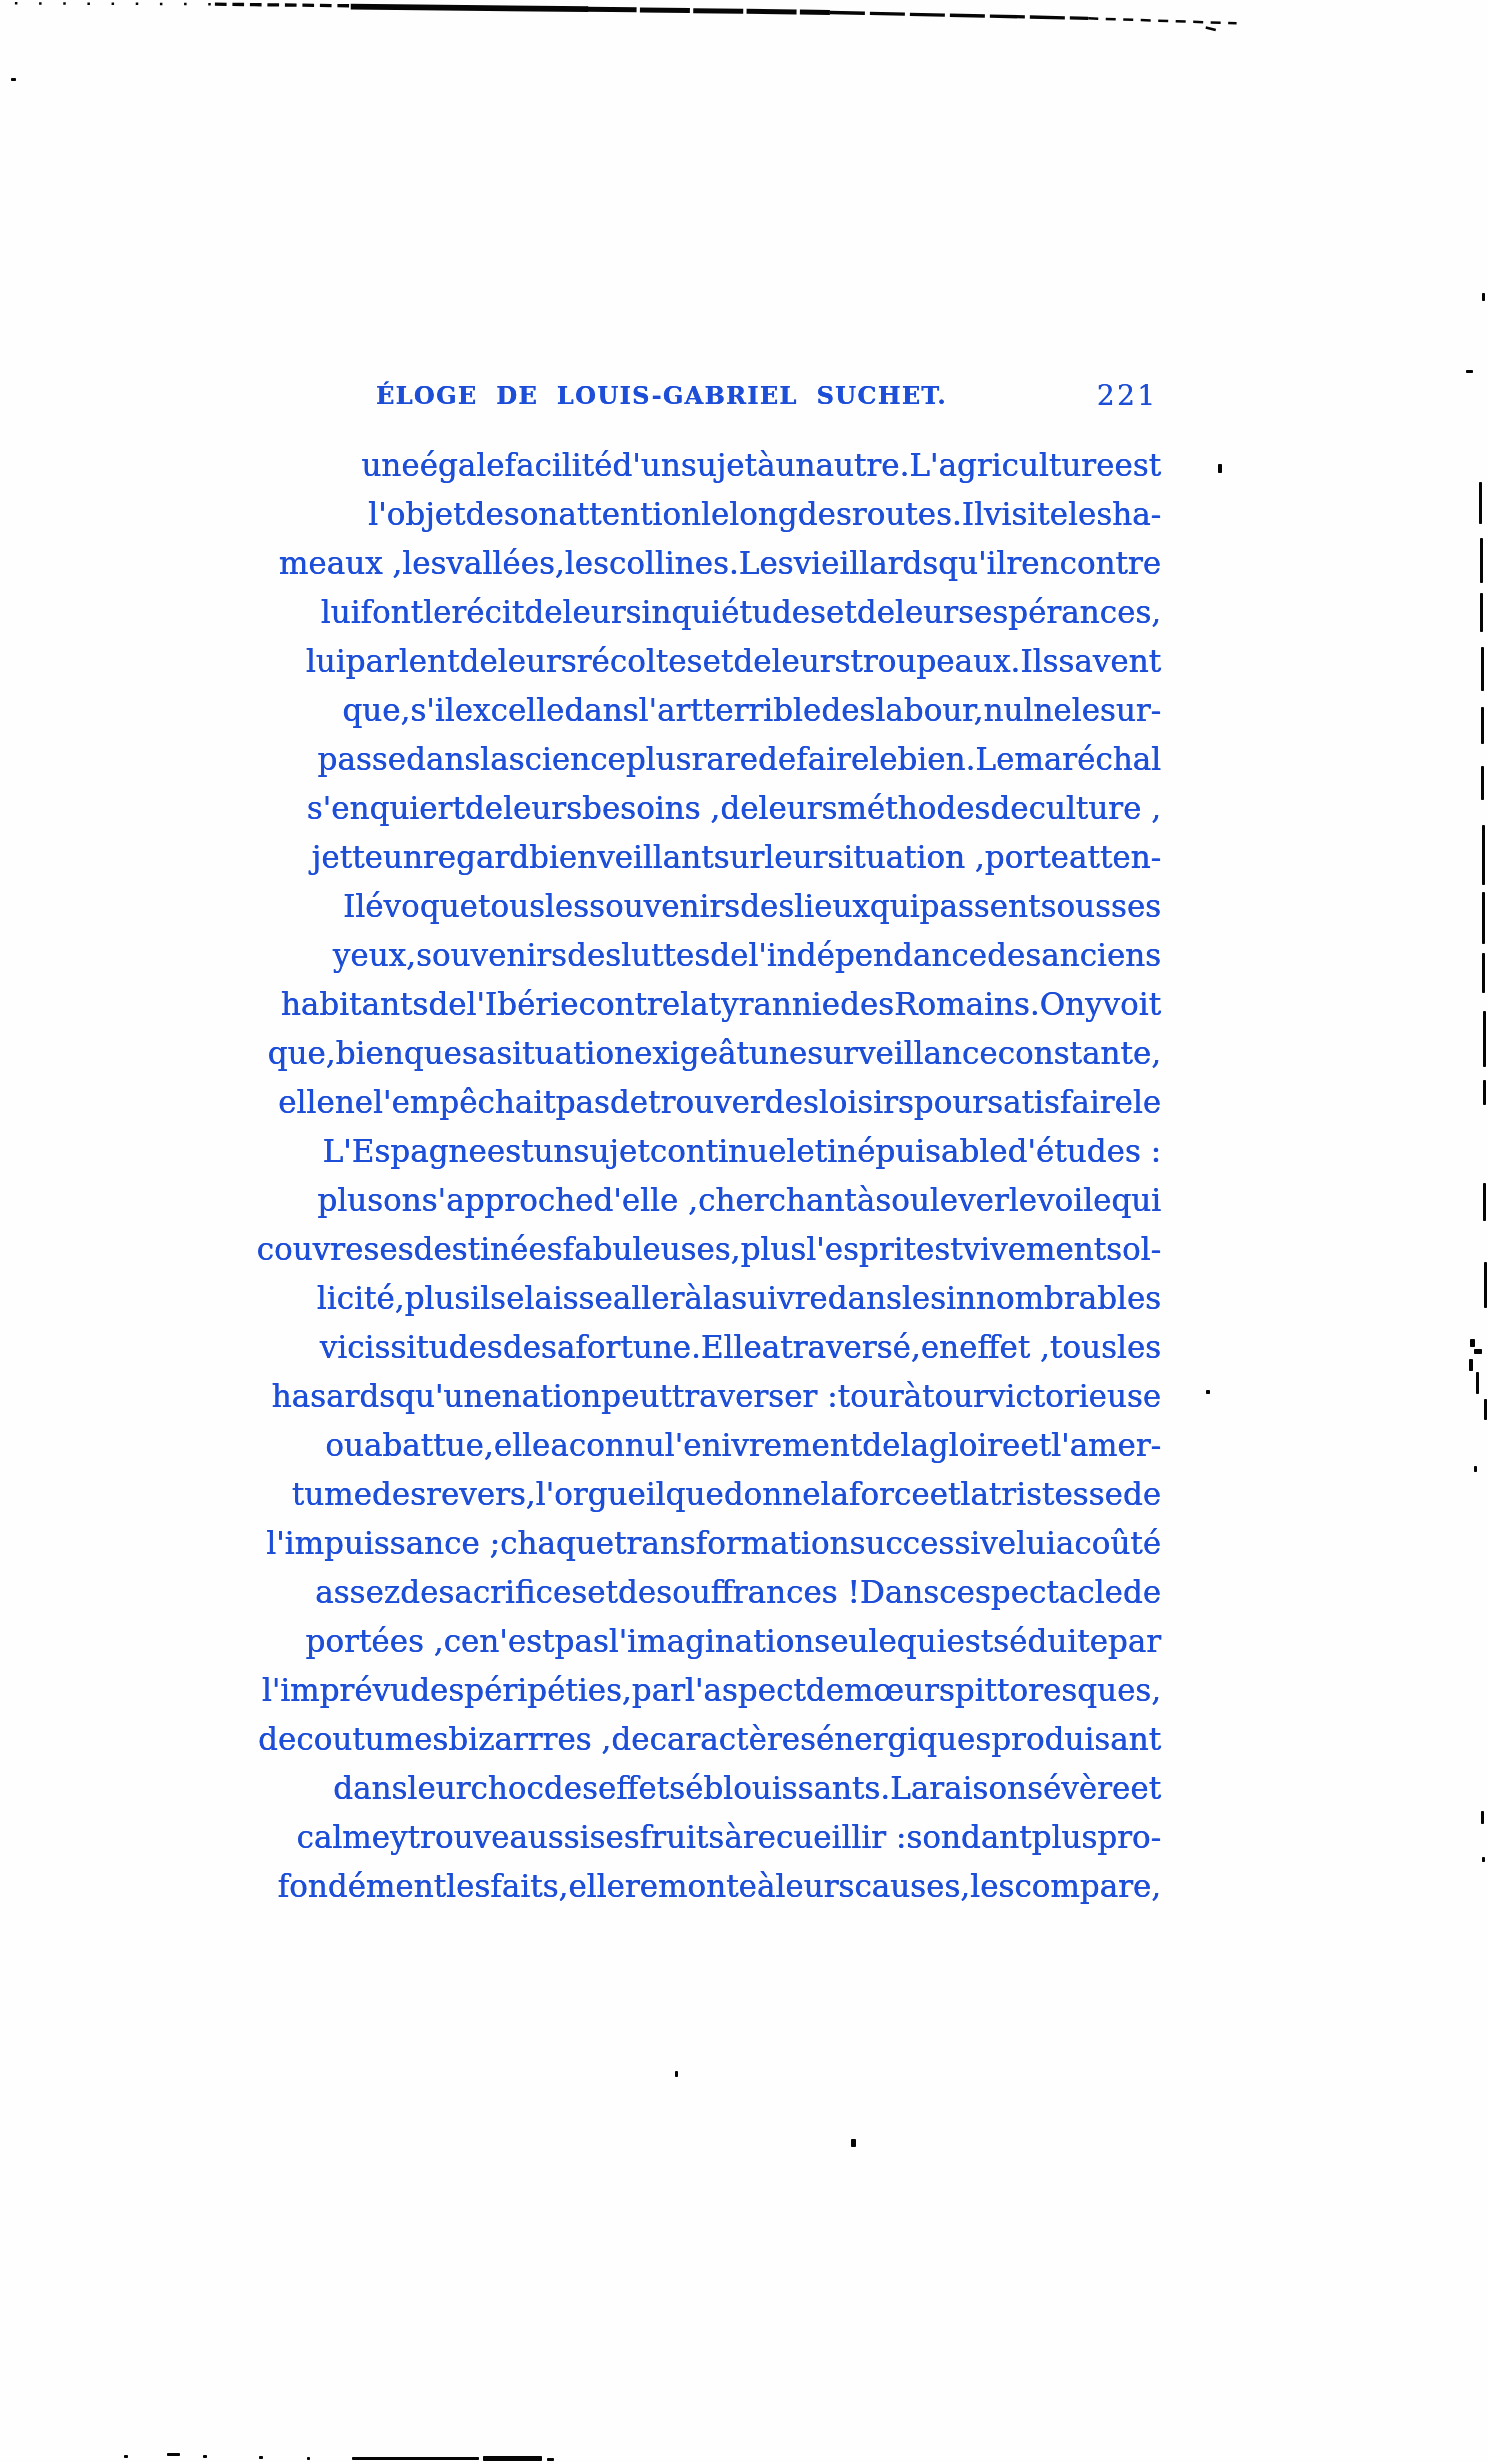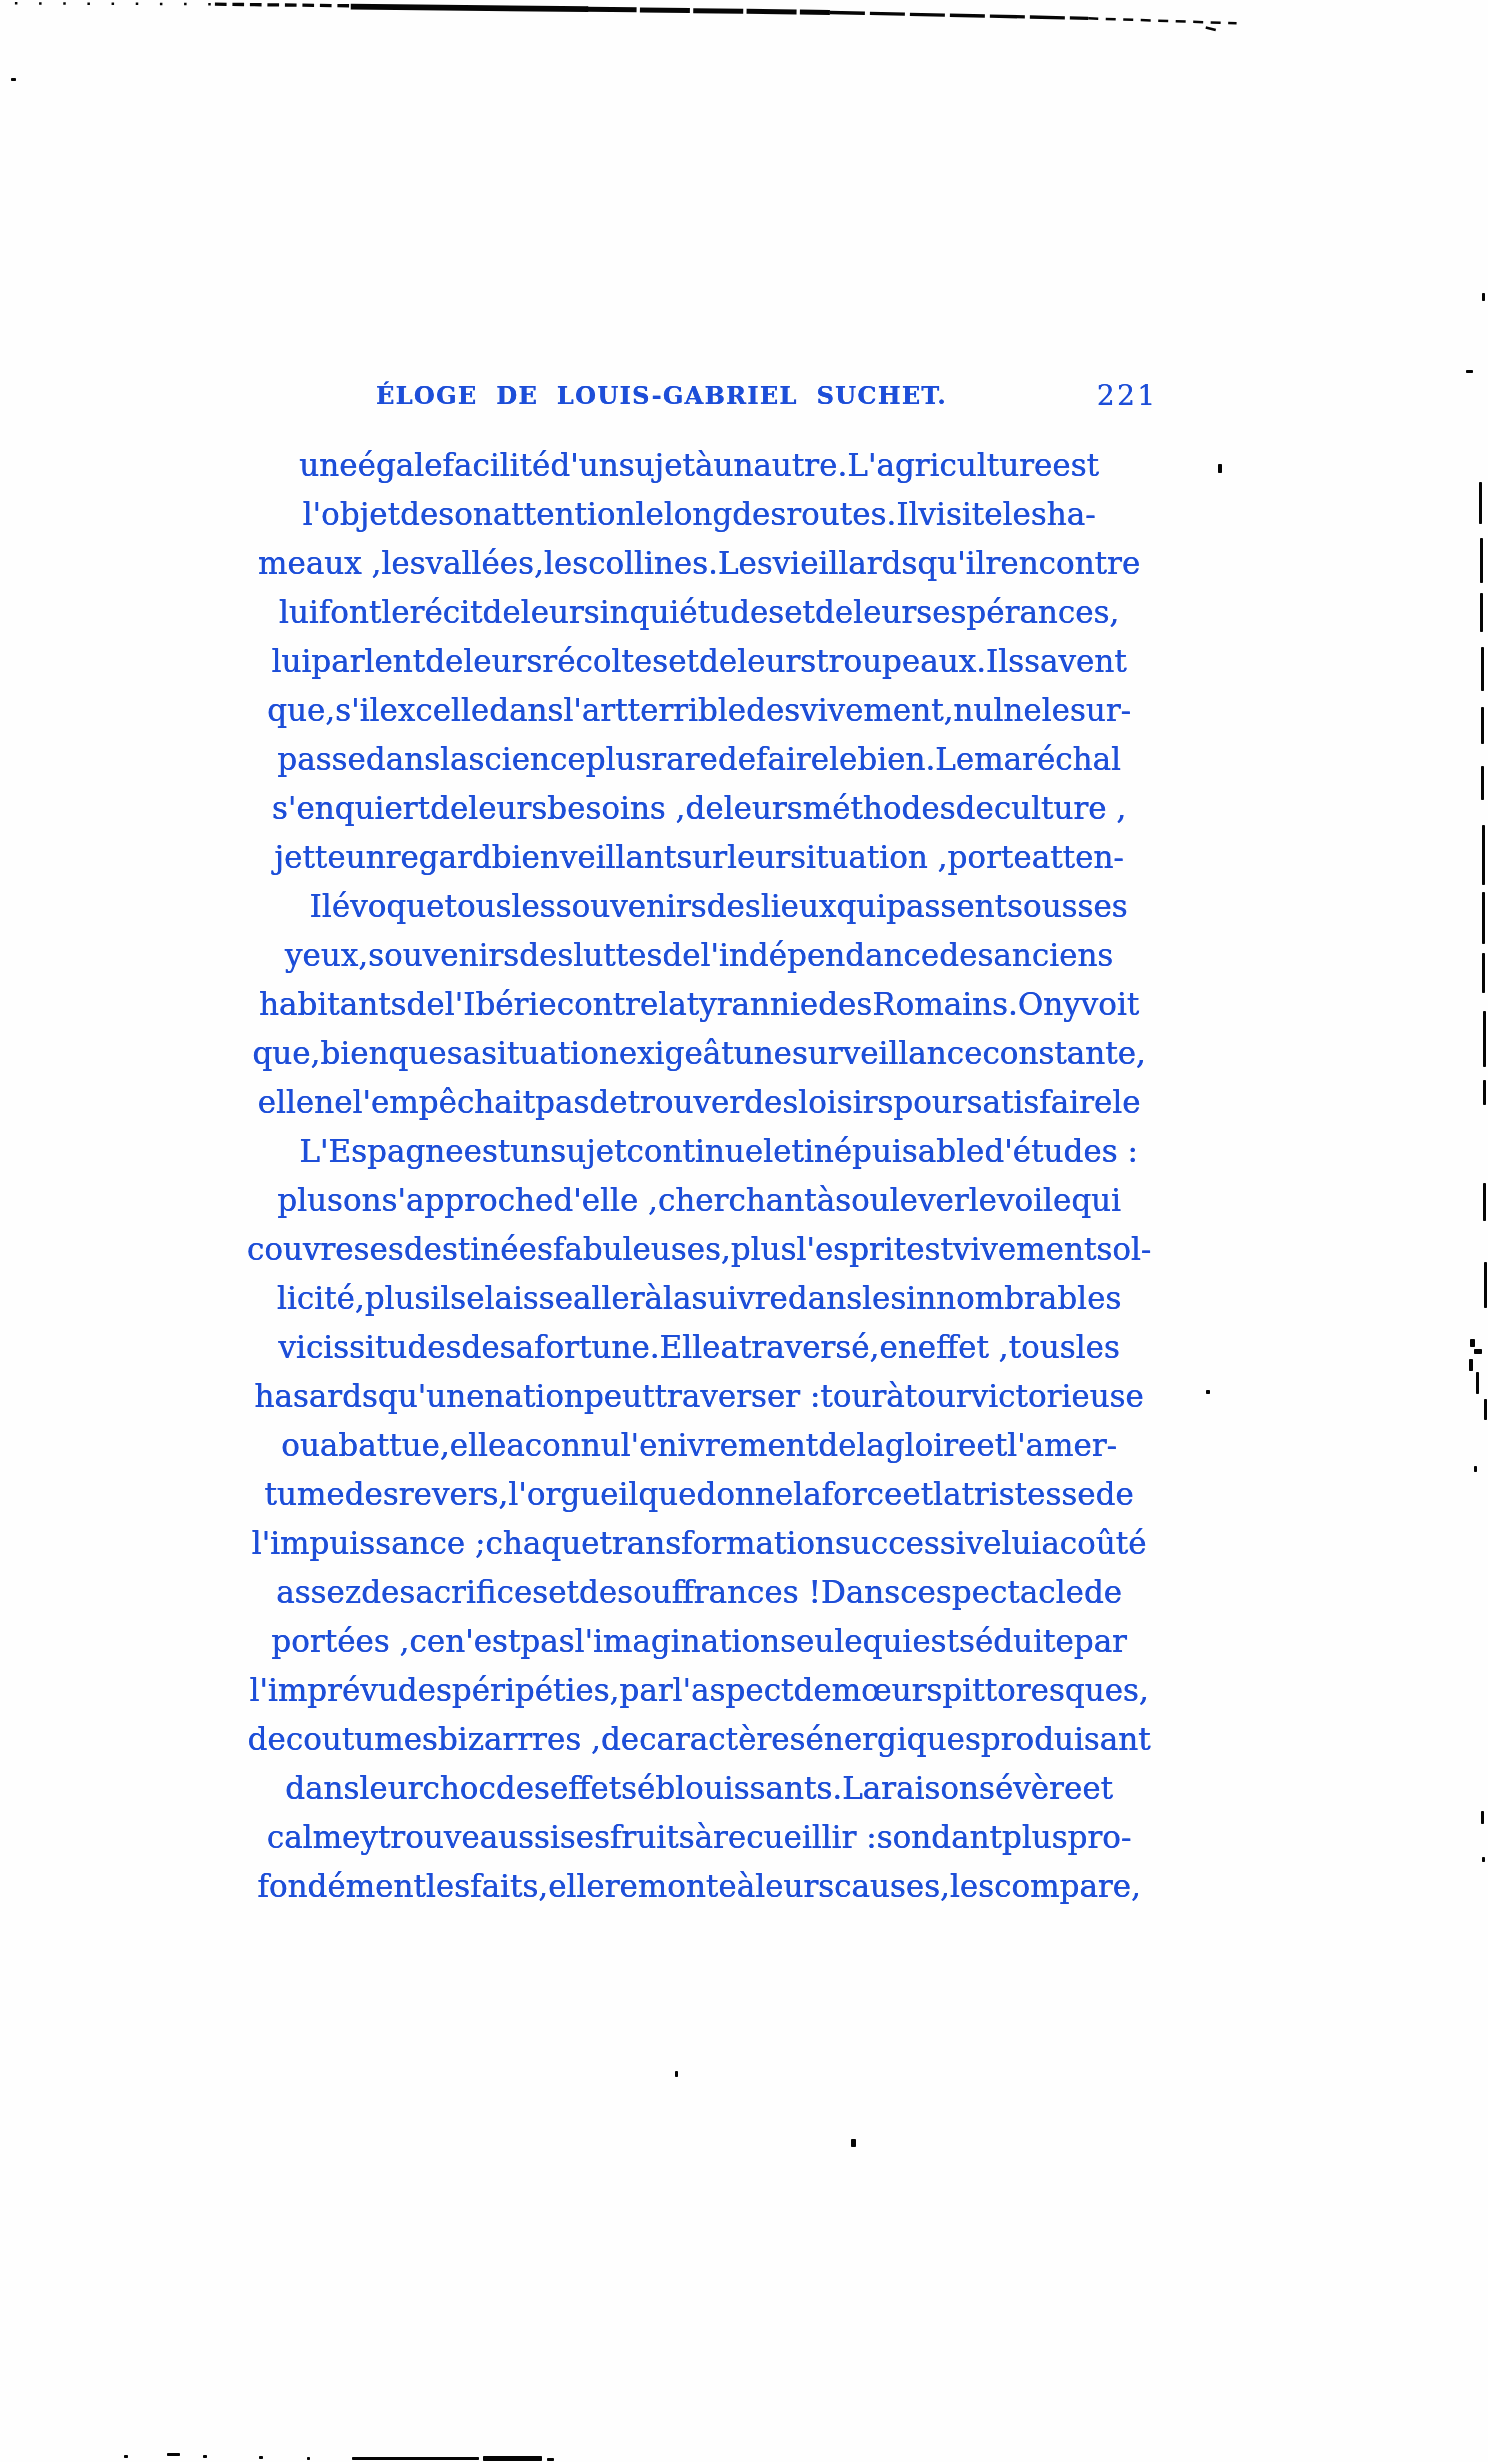--- a/index.html
+++ b/index.html
@@ -45,21 +45,21 @@
   .body-text {
     position: absolute;
     left: 237px;
     top: 441px;
     width: 924px;
     font-size: 31px;
     text-shadow: 0.4px 0 0 currentColor;
   }
   .line {
     display: flex;
-    justify-content: center;
+    justify-content: flex-end;
     height: 49px;
     line-height: 49px;
     white-space: pre;
   }
   .line.indent { padding-left: 39px; }
   .line.unjustified {
     display: block;
     white-space: pre;
   }
   
@@ -86,21 +86,21 @@
     <div class="page-number">221</div>
   </div>
 
   <div class="body-text">
       <div>
         <div class="line"><span>une</span><span>égale</span><span>facilité</span><span>d'un</span><span>sujet</span><span>à</span><span>un</span><span>autre.</span><span>L'agriculture</span><span>est</span></div>
         <div class="line"><span>l'objet</span><span>de</span><span>son</span><span>attention</span><span>le</span><span>long</span><span>des</span><span>routes.</span><span>Il</span><span>visite</span><span>les</span><span>ha-</span></div>
         <div class="line"><span>meaux&nbsp;,</span><span>les</span><span>vallées,</span><span>les</span><span>collines.</span><span>Les</span><span>vieillards</span><span>qu'il</span><span>rencontre</span></div>
         <div class="line"><span>lui</span><span>font</span><span>le</span><span>récit</span><span>de</span><span>leurs</span><span>inquiétudes</span><span>et</span><span>de</span><span>leurs</span><span>espérances,</span></div>
         <div class="line"><span>lui</span><span>parlent</span><span>de</span><span>leurs</span><span>récoltes</span><span>et</span><span>de</span><span>leurs</span><span>troupeaux.</span><span>Ils</span><span>savent</span></div>
-        <div class="line"><span>que,</span><span>s'il</span><span>excelle</span><span>dans</span><span>l'art</span><span>terrible</span><span>des</span><span>vivement,</span><span>nul</span><span>ne</span><span>le</span><span>sur-</span></div>
+        <div class="line"><span>que,</span><span>s'il</span><span>excelle</span><span>dans</span><span>l'art</span><span>terrible</span><span>des</span><span>labour,</span><span>nul</span><span>ne</span><span>le</span><span>sur-</span></div>
         <div class="line"><span>passe</span><span>dans</span><span>la</span><span>science</span><span>plus</span><span>rare</span><span>de</span><span>faire</span><span>le</span><span>bien.</span><span>Le</span><span>maréchal</span></div>
         <div class="line"><span>s'enquiert</span><span>de</span><span>leurs</span><span>besoins&nbsp;,</span><span>de</span><span>leurs</span><span>méthodes</span><span>de</span><span>culture&nbsp;,</span></div>
         <div class="line"><span>jette</span><span>un</span><span>regard</span><span>bienveillant</span><span>sur</span><span>leur</span><span>situation&nbsp;,</span><span>porte</span><span>atten-</span></div>
       </div>
       <div>
         <div class="line indent"><span>Il</span><span>évoque</span><span>tous</span><span>les</span><span>souvenirs</span><span>des</span><span>lieux</span><span>qui</span><span>passent</span><span>sous</span><span>ses</span></div>
         <div class="line"><span>yeux,</span><span>souvenirs</span><span>des</span><span>luttes</span><span>de</span><span>l'indépendance</span><span>des</span><span>anciens</span></div>
         <div class="line"><span>habitants</span><span>de</span><span>l'Ibérie</span><span>contre</span><span>la</span><span>tyrannie</span><span>des</span><span>Romains.</span><span>On</span><span>y</span><span>voit</span></div>
         <div class="line"><span>que,</span><span>bien</span><span>que</span><span>sa</span><span>situation</span><span>exigeât</span><span>une</span><span>surveillance</span><span>constante,</span></div>
         <div class="line"><span>elle</span><span>ne</span><span>l'empêchait</span><span>pas</span><span>de</span><span>trouver</span><span>des</span><span>loisirs</span><span>pour</span><span>satisfaire</span><span>le</span></div>

